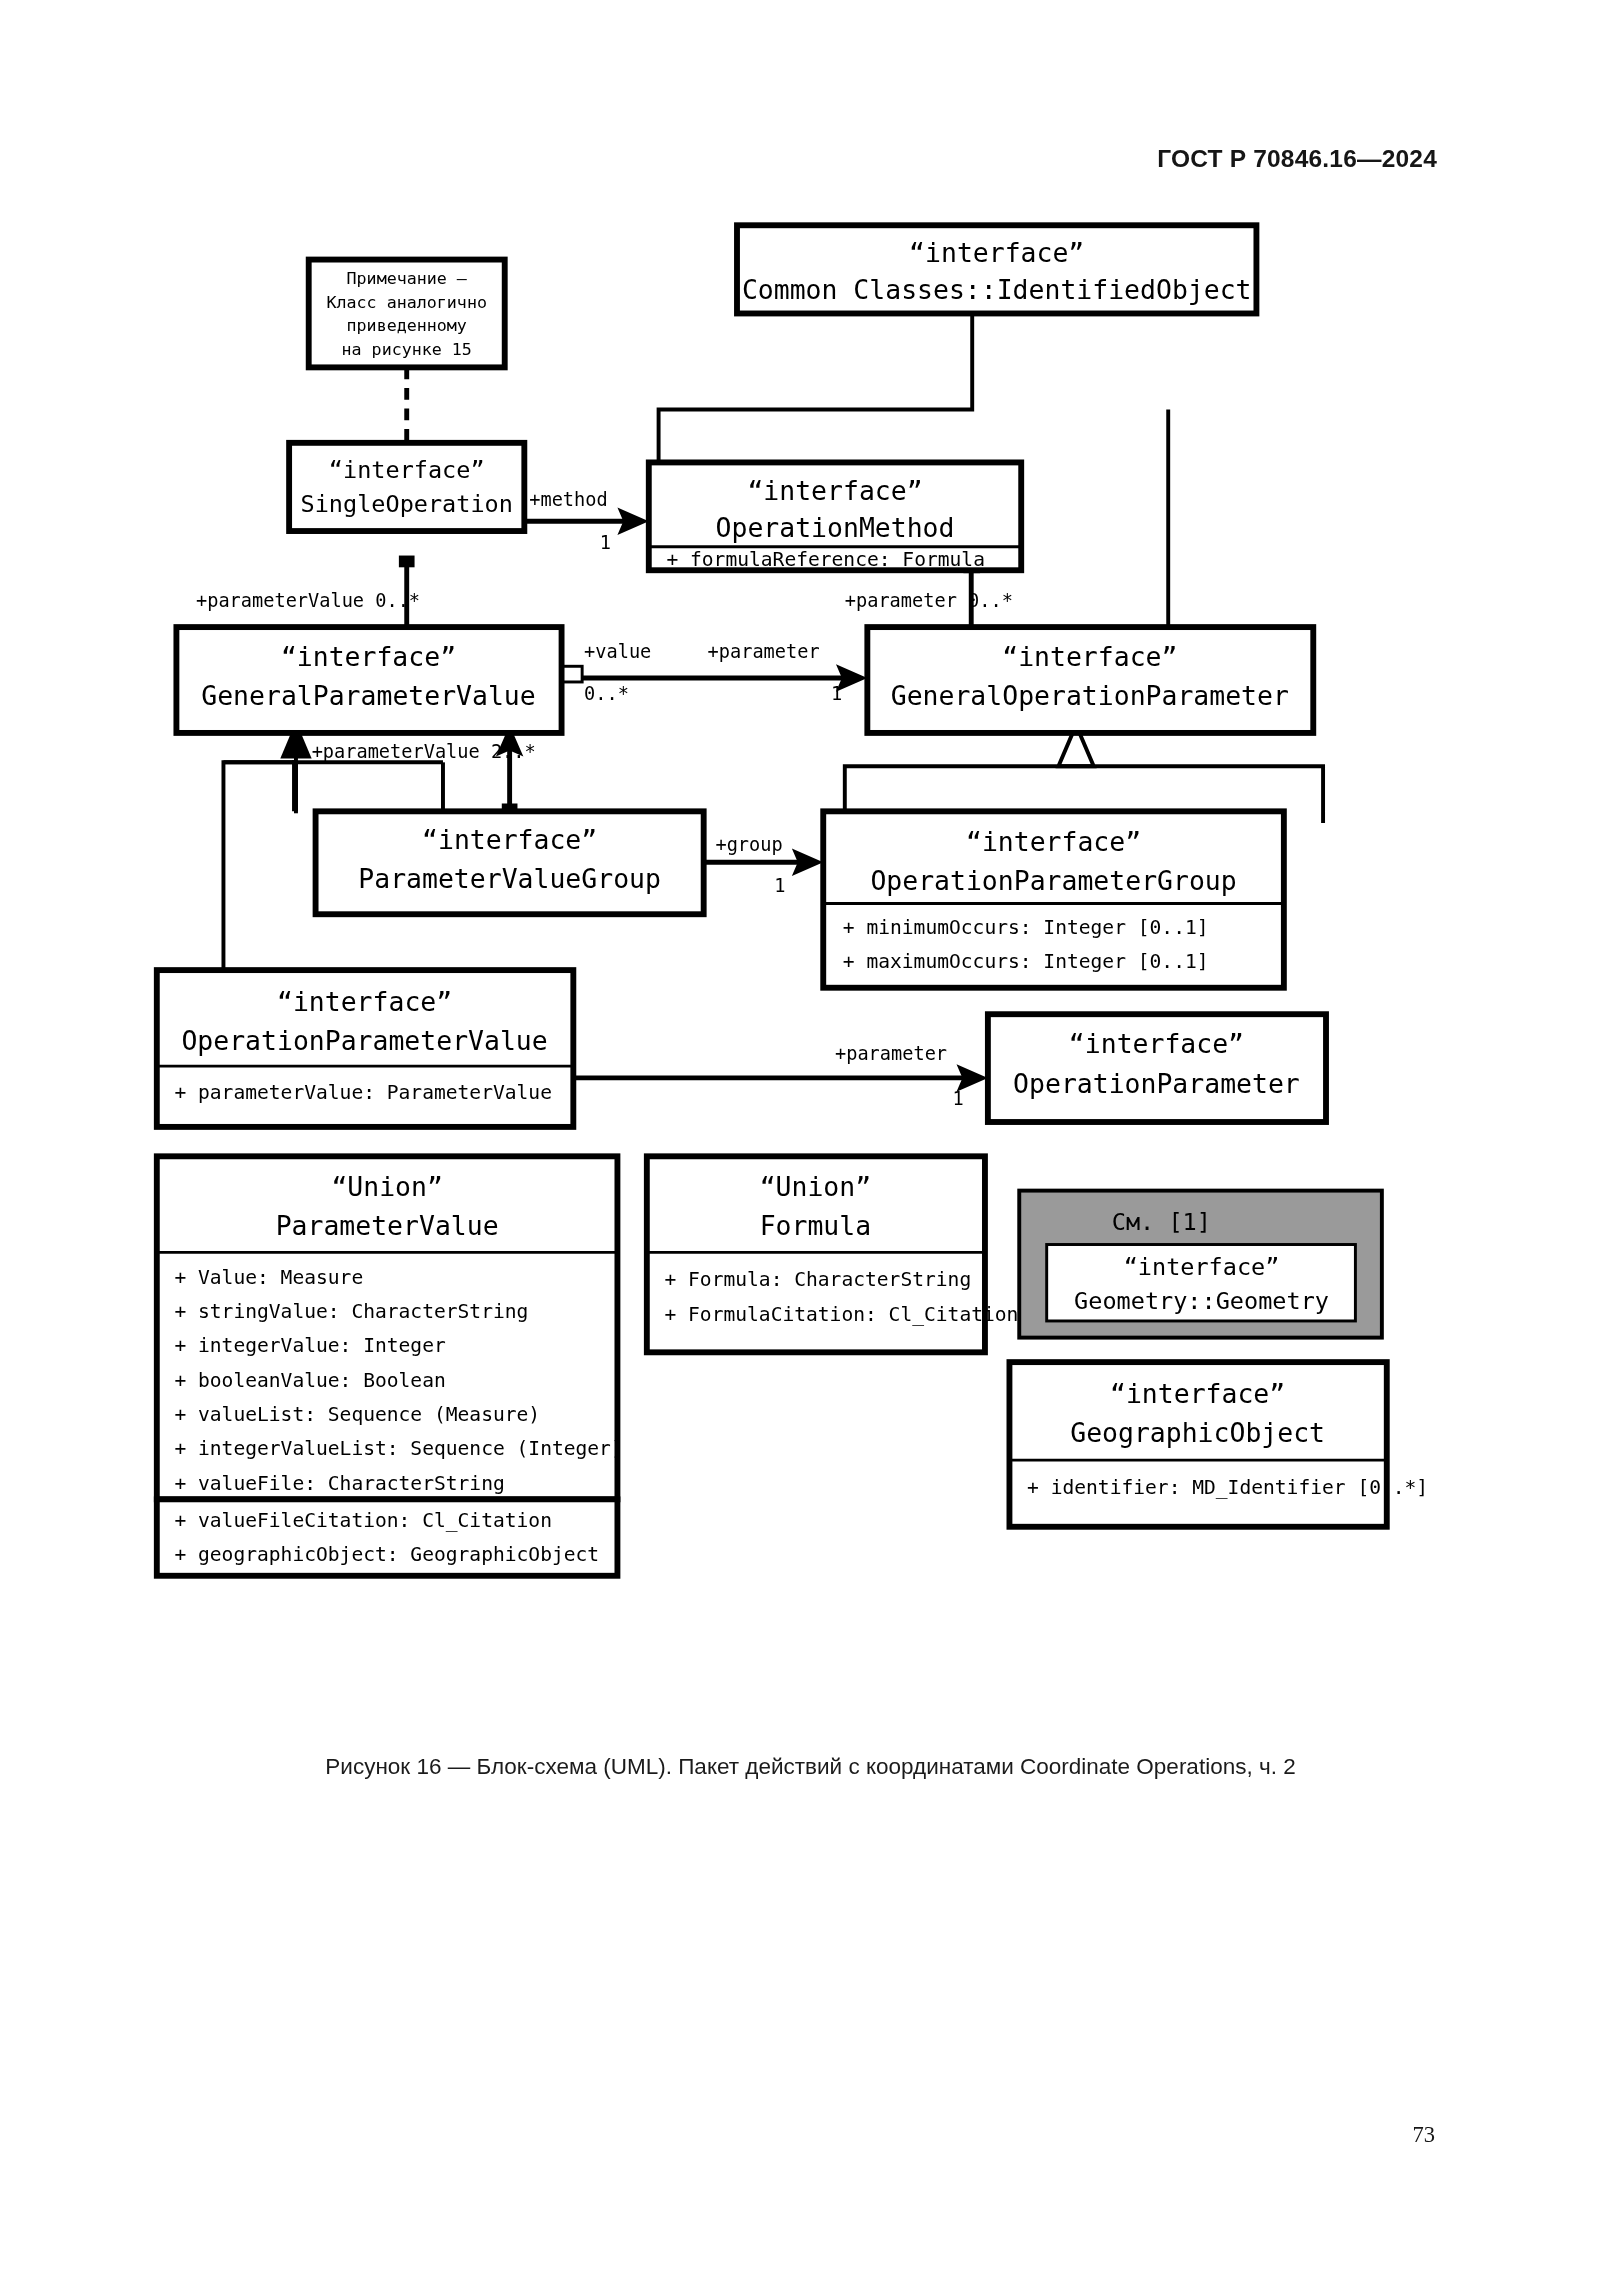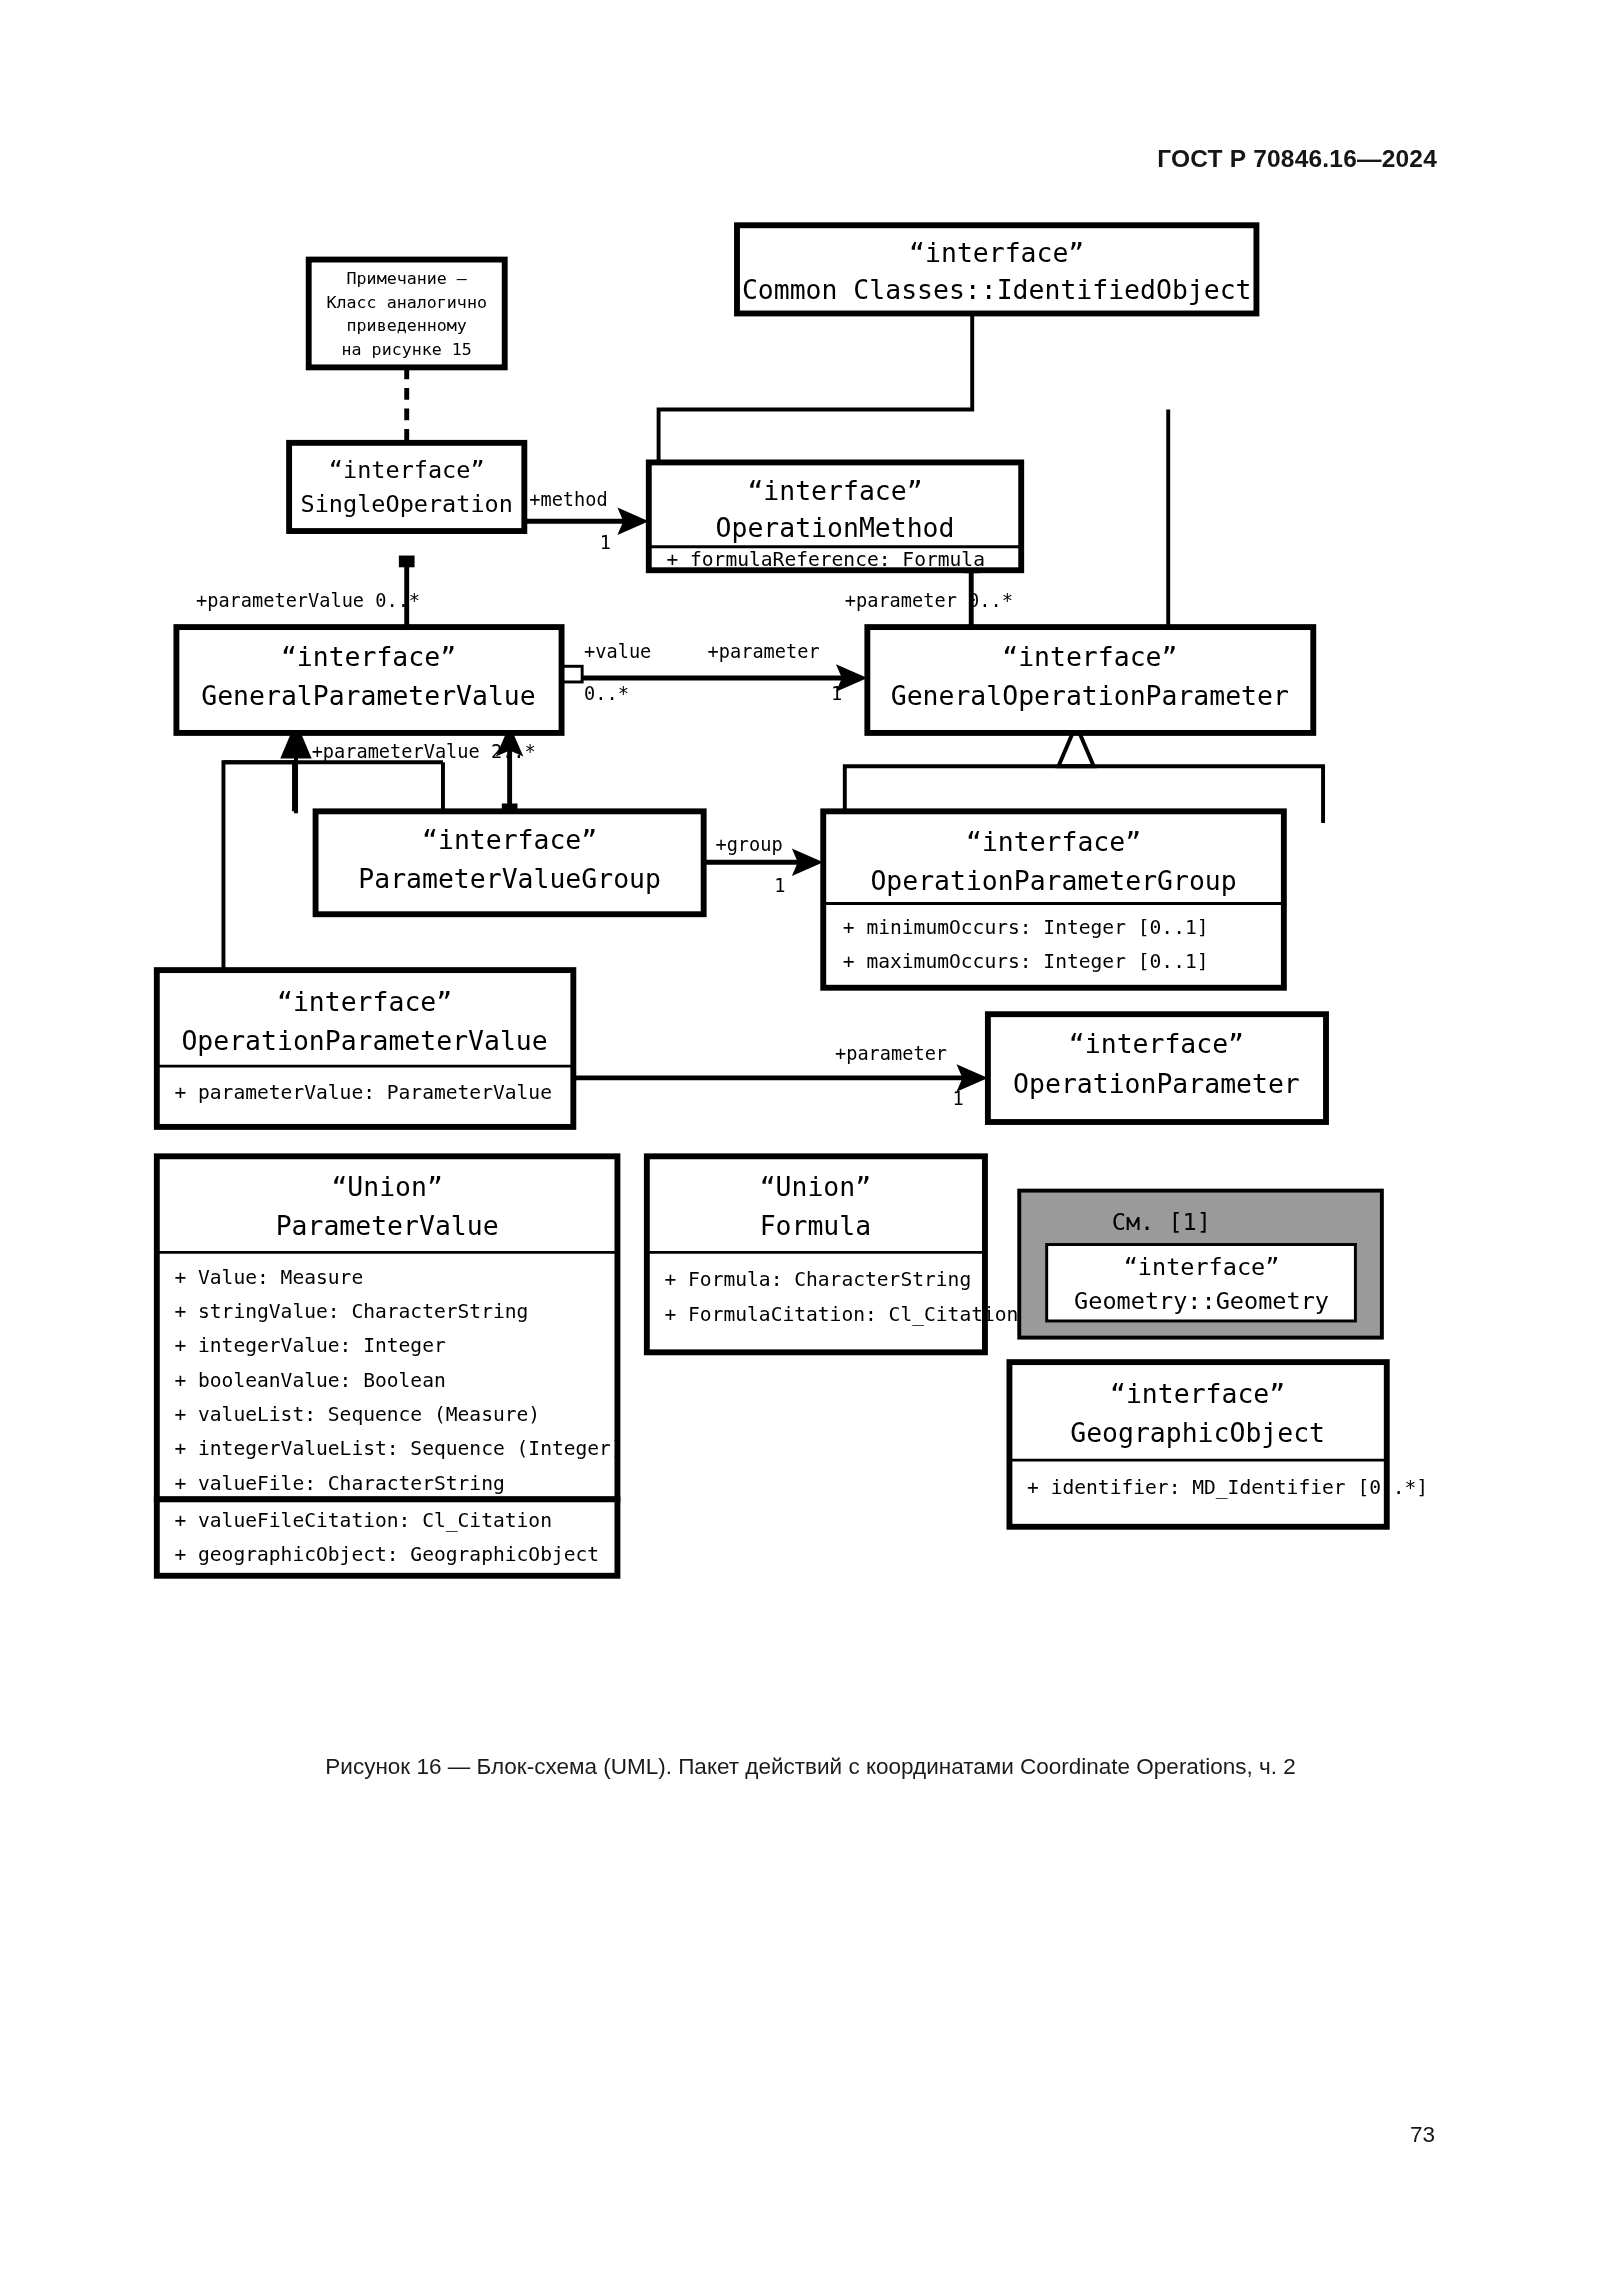--- a/index.html
+++ b/index.html
@@ -75,21 +75,21 @@
     text-align: center;
     font-family: "Liberation Sans", sans-serif;
     font-size: 22.5px;
     color: #1b1b1b;
   }
   
   .folio {
     position: absolute;
     bottom: 145px;
     right: 186px;
-    font-family: Liberation Sans, sans-serif;
+    font-family: Liberation Serif, serif;
     font-size: 22.5px;
     color: #161616;
   }
 </style>
 </head>
 <body>
 
 <div class="page">
 
   <div class="running-head">ГОСТ Р 70846.16—2024</div>

